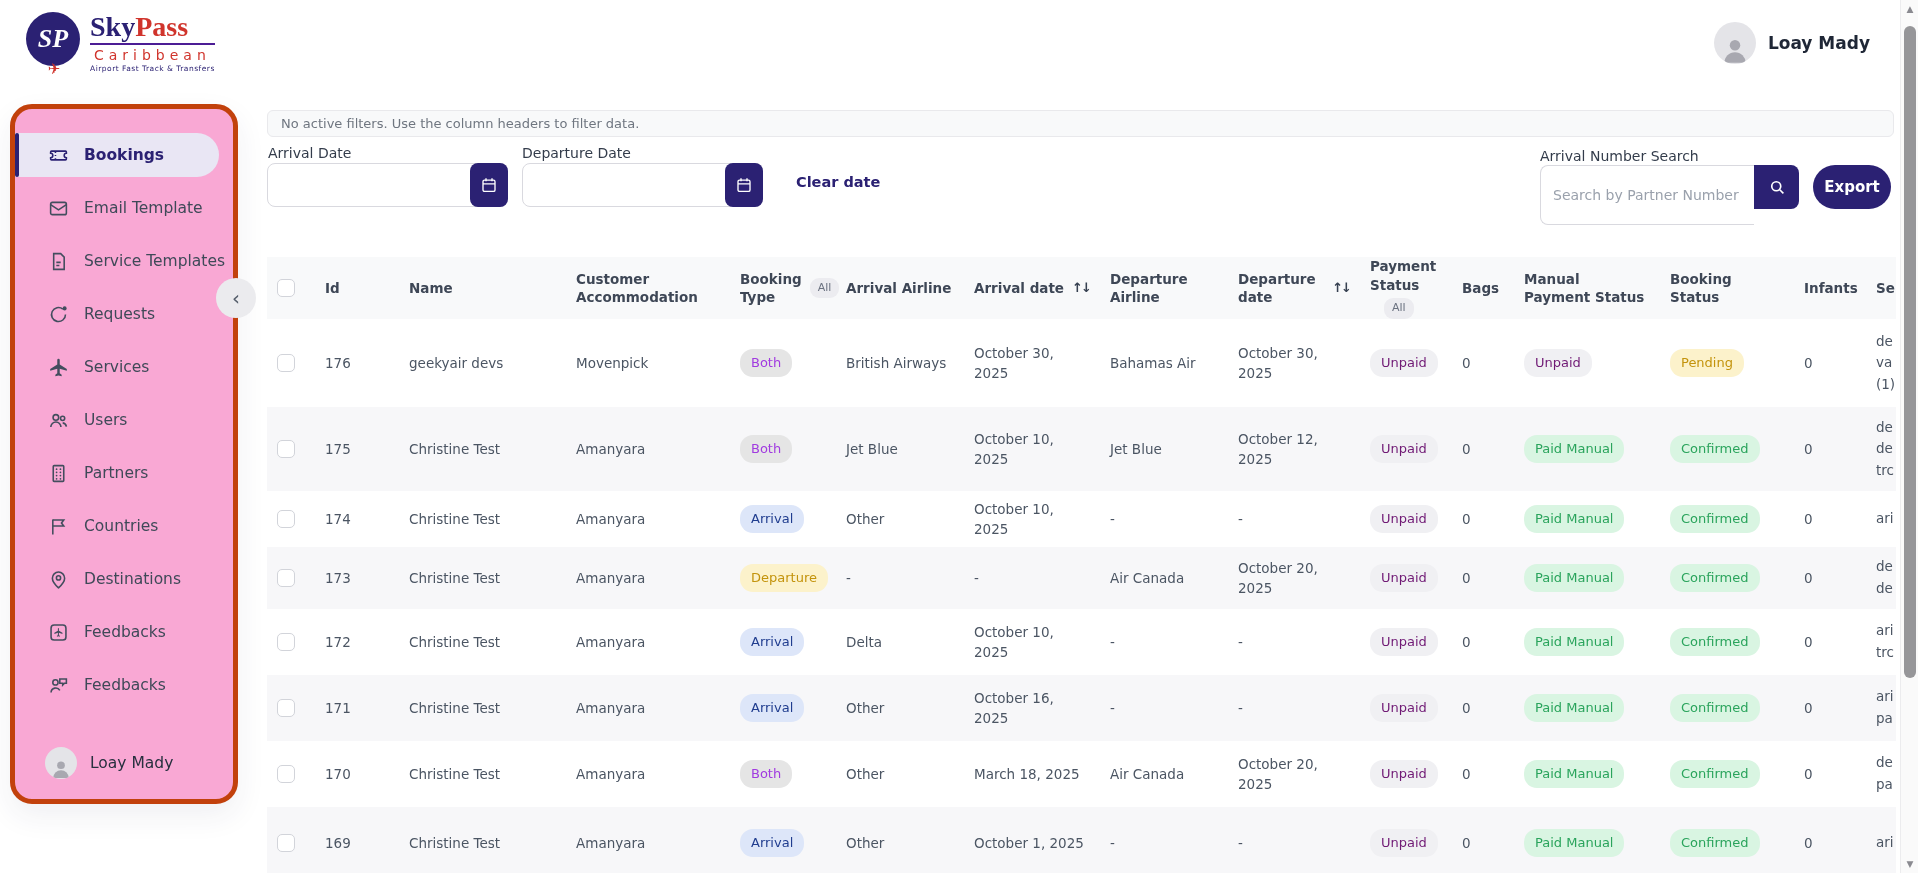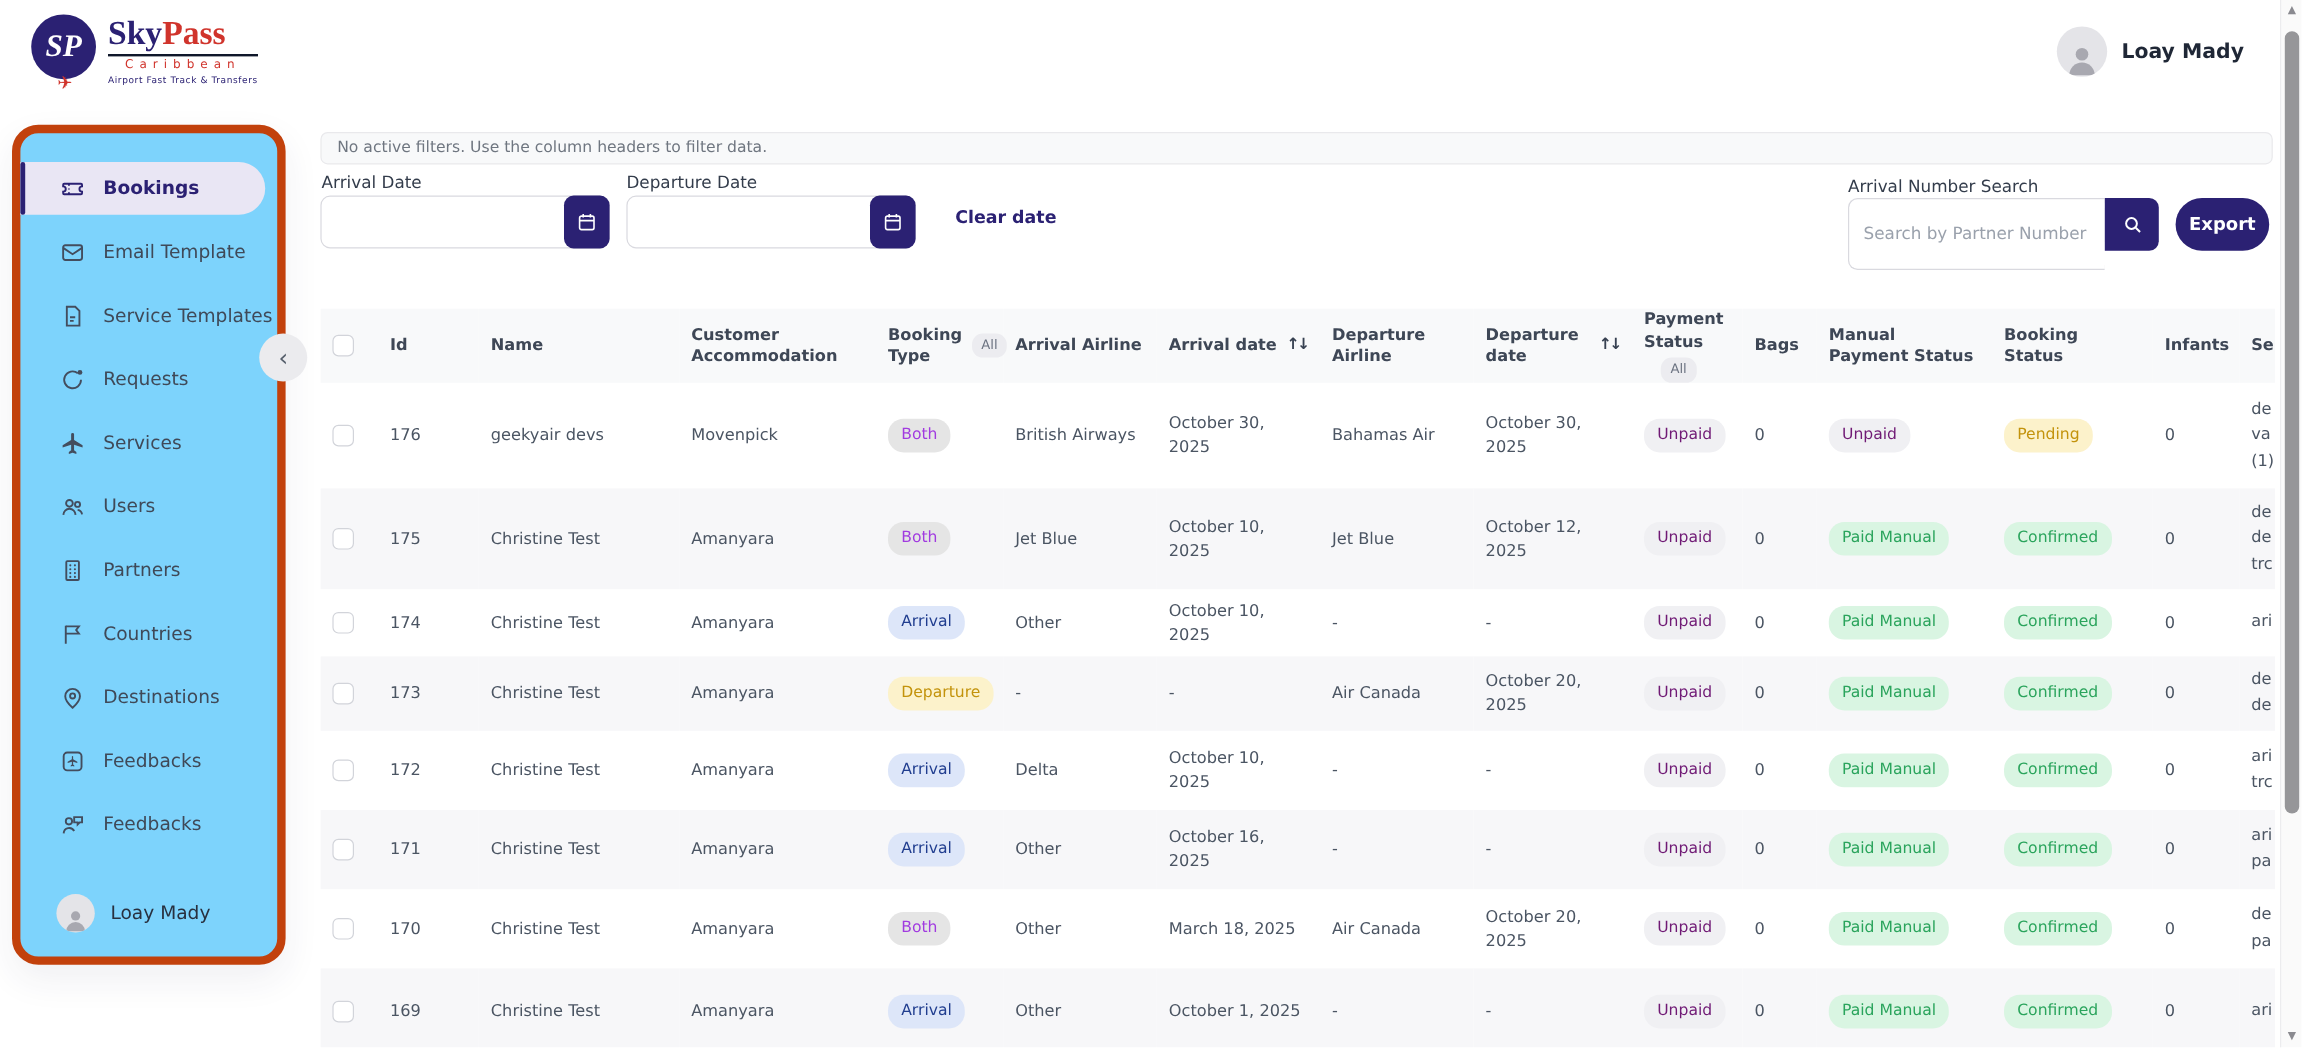--- a/index.html
+++ b/index.html
@@ -13,32 +13,32 @@
   .app-header{ position:absolute; top:0; left:0; width:1896px; height:86px;
     display:flex; align-items:center; justify-content:space-between; padding:0 26px; background:#fff; }
   .logo{ display:flex; align-items:center; gap:8px; }
   .logo-mark{ position:relative; width:56px; height:62px; }
   .logo-circle{ width:54px; height:54px; border-radius:50%; background:#2b2173;
     display:flex; align-items:center; justify-content:center; color:#fff;
     font-family:"Liberation Serif","DejaVu Serif",serif; font-style:italic; font-weight:bold; font-size:26px; }
   .logo-plane{ position:absolute; left:50%; bottom:-4px; transform:translateX(-50%); color:#d0342c; font-size:15px; }
   .logo-text{ display:flex; flex-direction:column; line-height:1; }
   .logo-name{ font-family:"Liberation Serif","DejaVu Serif",serif; font-weight:bold; font-size:28px;
-    border-bottom:2px solid #0f172a; padding-bottom:2px; }
+    border-bottom:2px solid #4c1d95; padding-bottom:2px; }
   .logo-name .sky{ color:#2b2173; } .logo-name .pass{ color:#d0342c; }
-  .logo-sub{ color:#d0342c; font-size:10px; letter-spacing:5px; margin-top:3px; text-align:center; }
+  .logo-sub{ color:#d0342c; font-size:14px; letter-spacing:5px; margin-top:3px; text-align:center; }
   .logo-tag{ color:#2b2173; font-size:7.5px; margin-top:3px; text-align:center; letter-spacing:.5px; }
   .user-chip{ display:flex; align-items:center; gap:12px; cursor:pointer; }
   .avatar{ width:42px; height:42px; border-radius:50%; background:#e4e4e8; display:flex; align-items:flex-end; justify-content:center; overflow:hidden; }
   .avatar svg{ width:30px; height:30px; }
   .user-name{ font-size:17px; font-weight:bold; color:#1f2736; }
 
   
   .sidebar{ position:absolute; left:10px; top:104px; width:228px; height:700px;
-    background:#7dd3fc; border:7px solid #c2410c; border-radius:22px;
+    background:#f9a8d4; border:5px solid #c2410c; border-radius:22px;
     box-shadow:0 12px 30px rgba(40,40,80,.07); padding-top:24px; z-index:2; }
   .nav-item{ position:relative; height:44px; margin:0 0 9px 0; display:flex; align-items:center; gap:15px;
     padding-left:33px; font-size:15.5px; color:#3f4958; cursor:pointer; }
   .nav-item .nav-icon{ width:21px; height:21px; color:#434d5e; flex:0 0 21px; }
   .nav-item .nav-icon svg{ width:100%; height:100%; }
   .nav-item.active{ background:#e9e6f4; width:204px; border-radius:0 26px 26px 0; color:#2b2173; font-weight:bold; }
   .nav-item.active .nav-icon{ color:#2b2173; }
   .nav-item.active::before{ content:""; position:absolute; left:0; top:0; bottom:0; width:4px; background:#2b2173; border-radius:3px; }
   .sidebar-user{ position:absolute; left:0; bottom:20px; width:100%; display:flex; align-items:center; gap:13px;
     padding-left:30px; font-size:15.5px; color:#28303f; cursor:pointer; }

